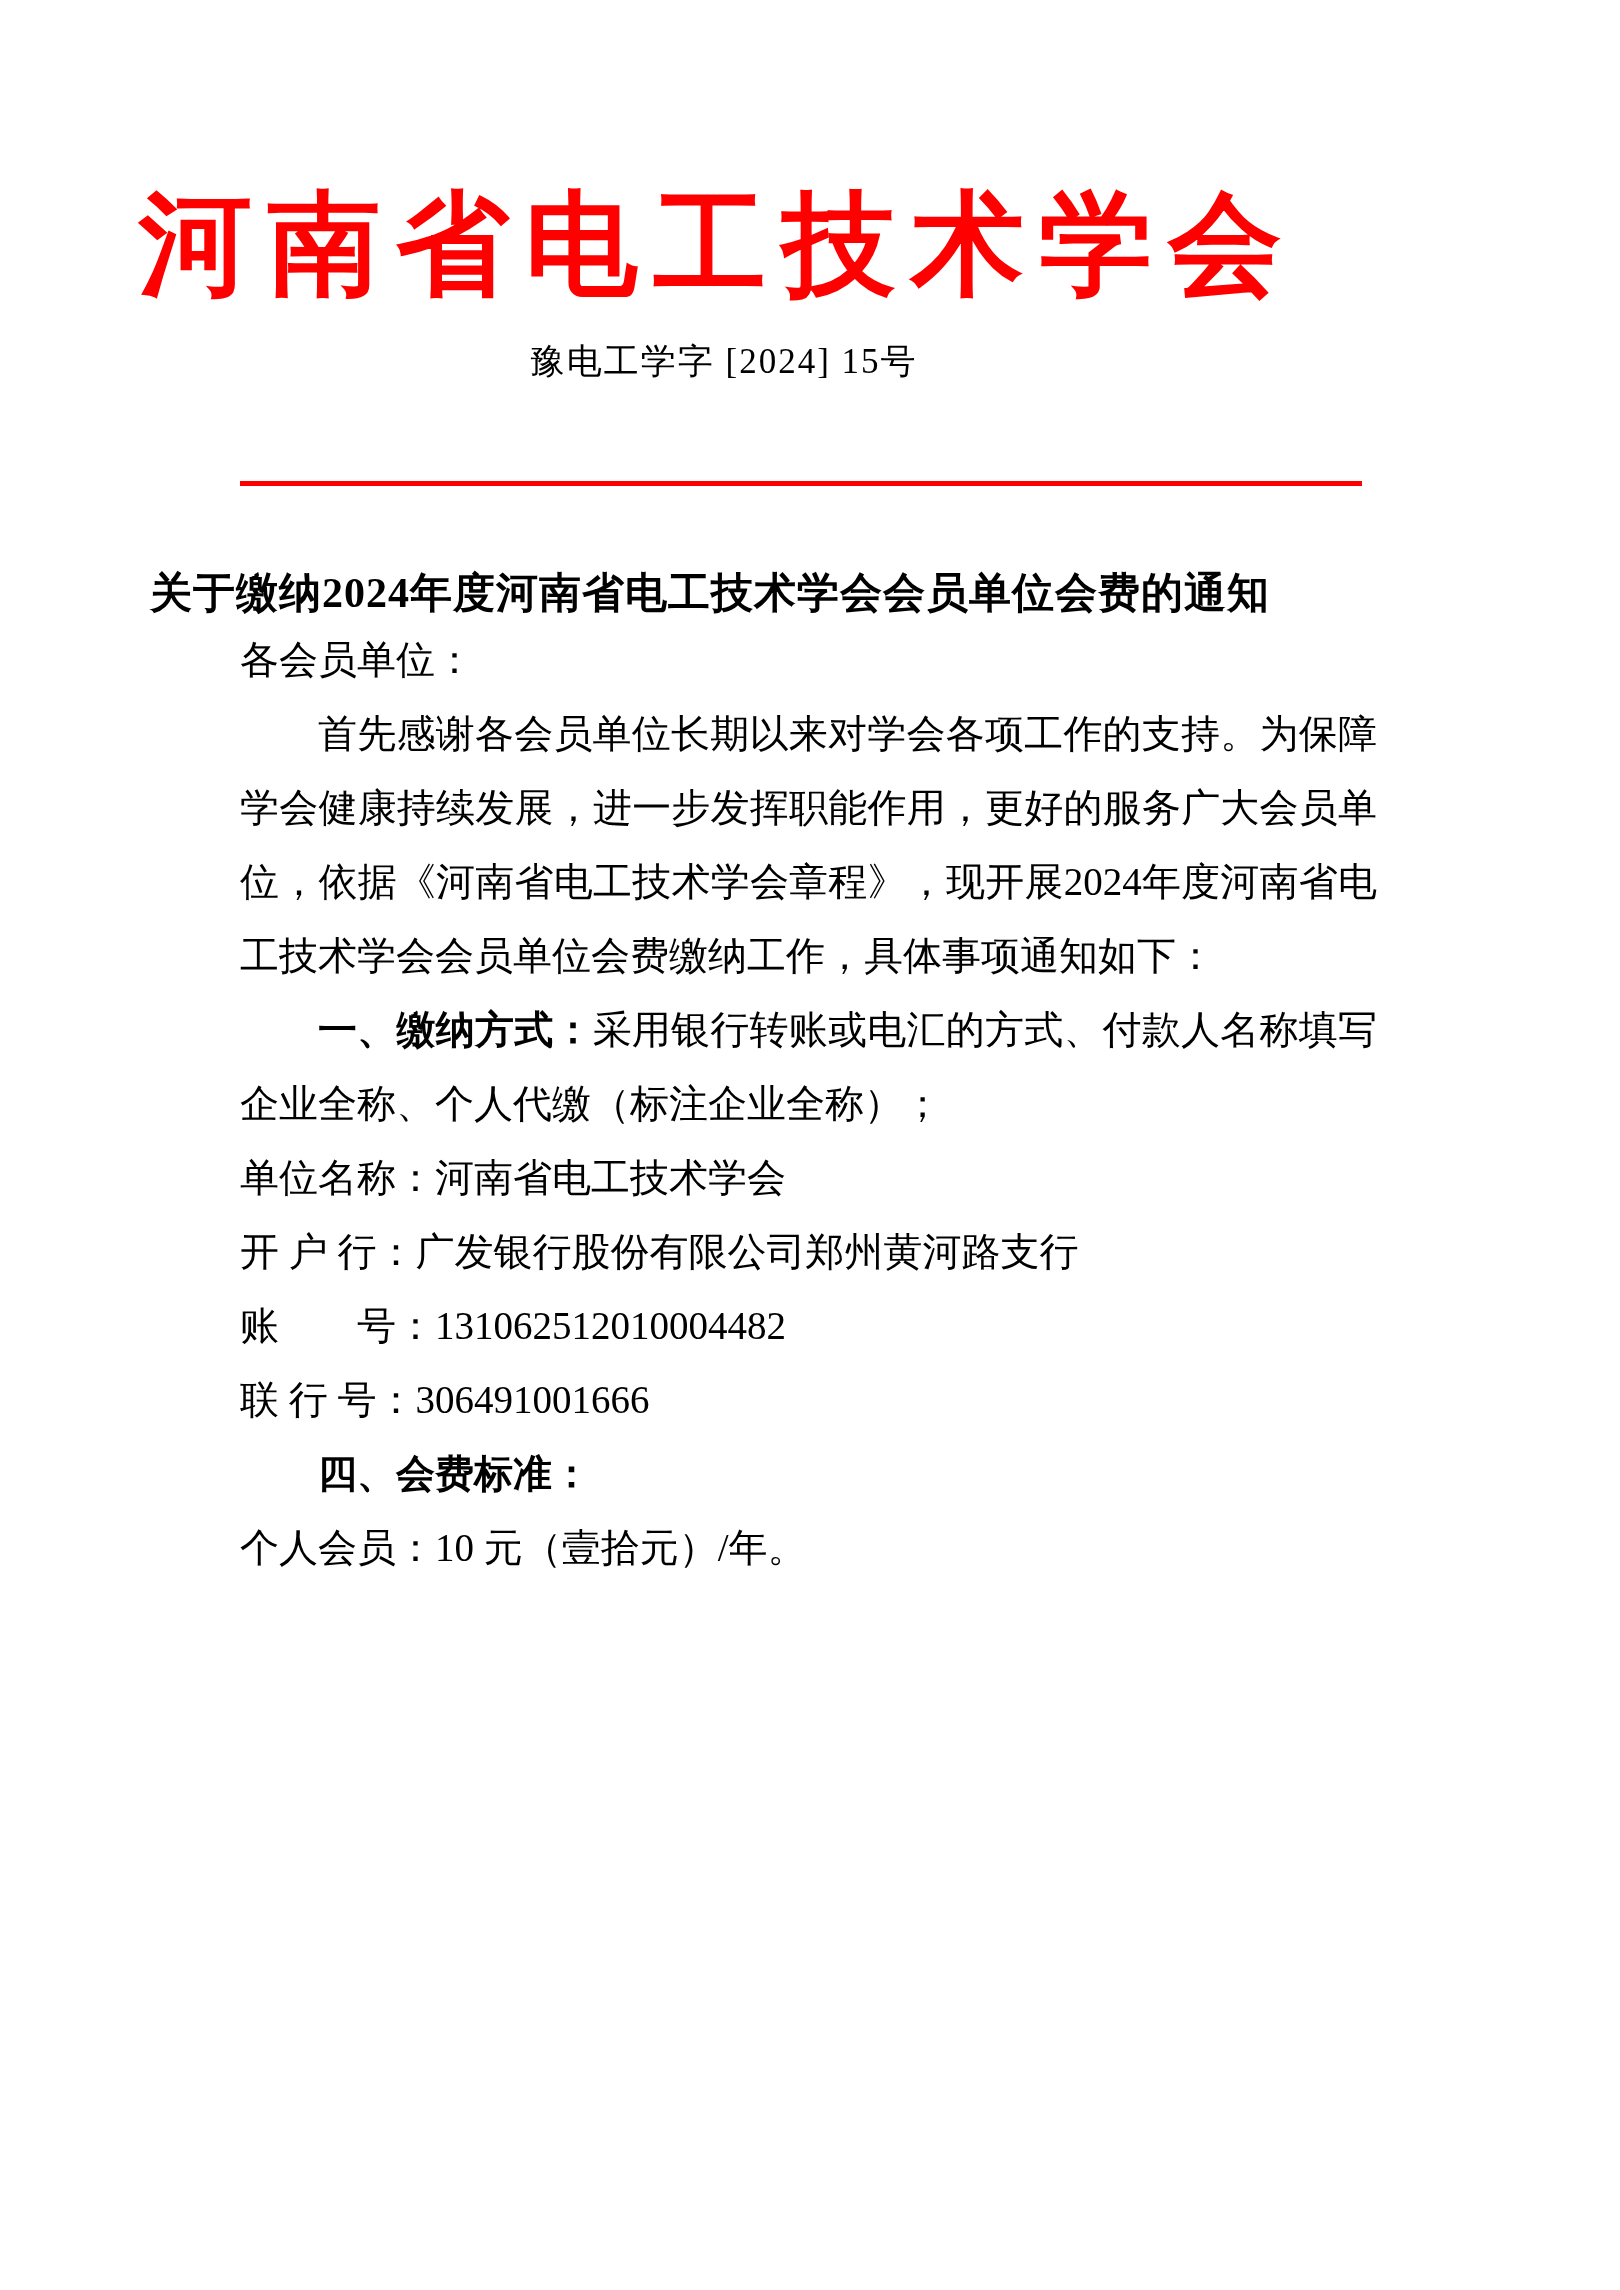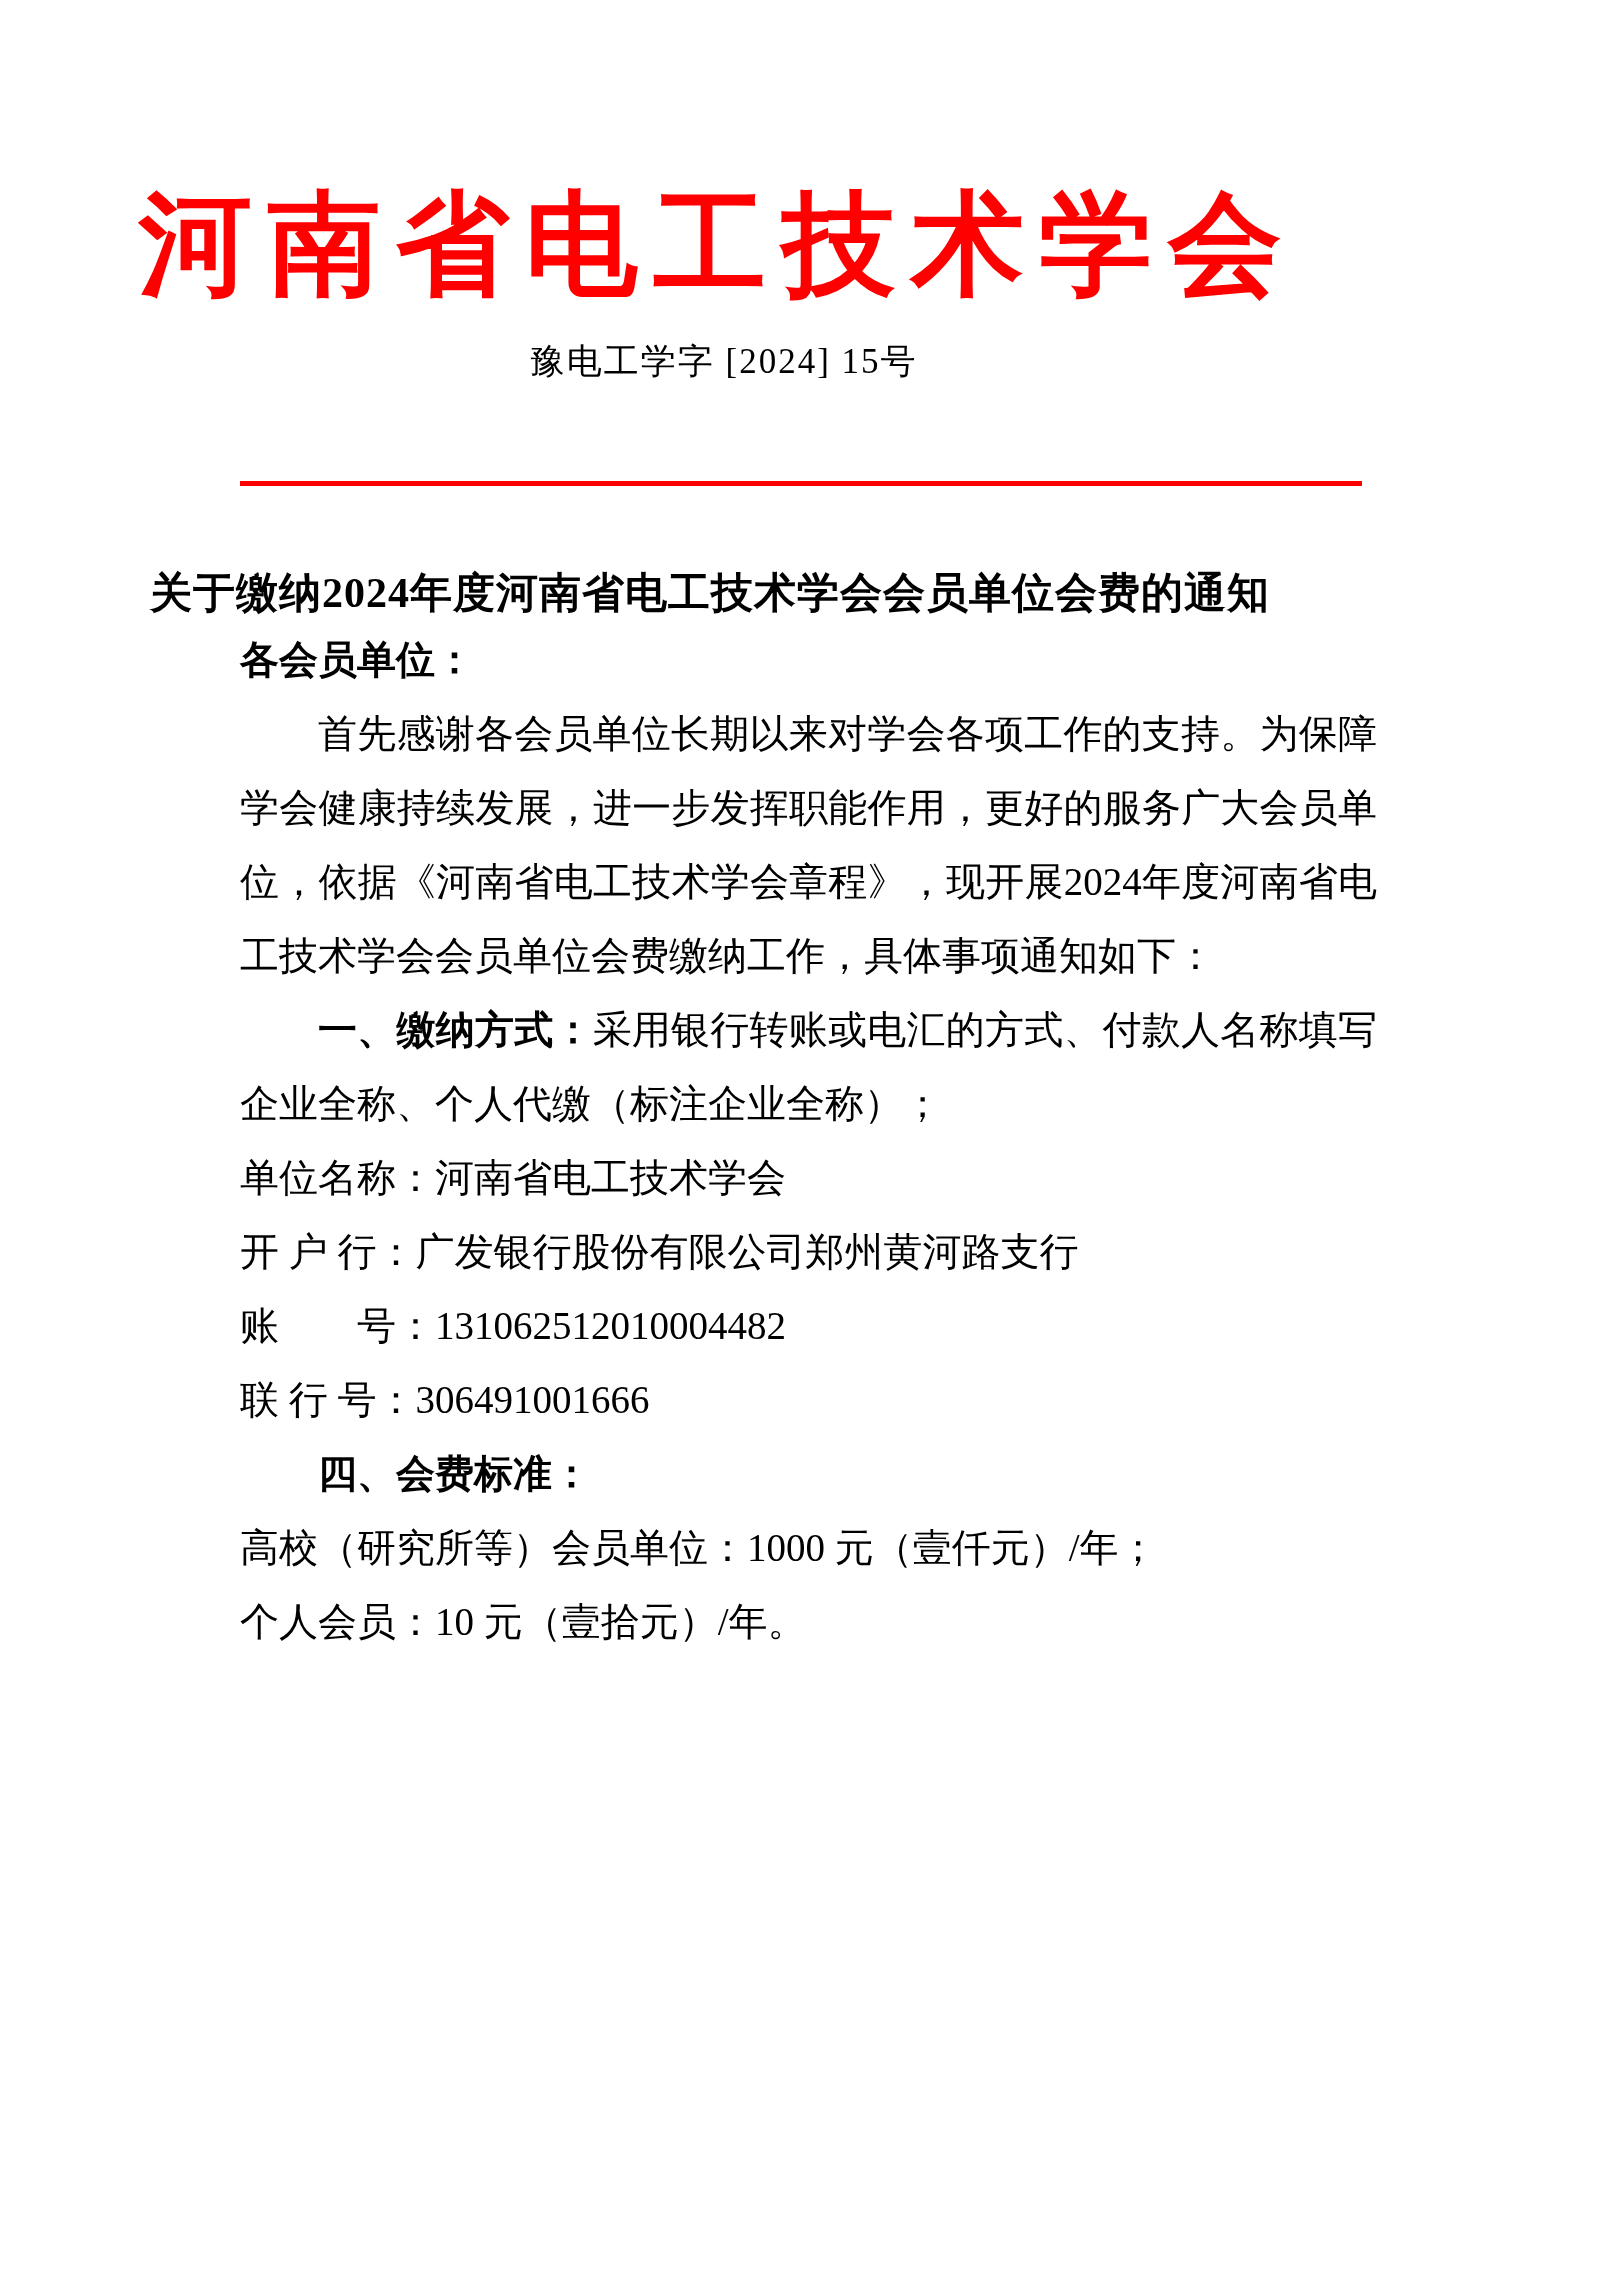--- a/index.html
+++ b/index.html
@@ -51,21 +51,21 @@
     letter-spacing: 1px;
   }
   .content {
     margin-left: 240px;
     width: 1137px;
     font-size: 39px;
     line-height: 74px;
     text-align: justify;
   }
   .content p { margin: 0; padding: 0; }
-  .salutation { font-weight: bold; }
+  .salutation { font-weight: normal; }
   .para-indent { text-indent: 2em; }
   .sub-line { padding-left: 4em; }
   b.sec-label { font-weight: bold; }
 </style>
 </head>
 <body>
 
 <div class="page">
 
   <h1 class="org-title">河南省电工技术学会</h1>
@@ -90,19 +90,18 @@
 
     <p class="sub-line"><span>开 户 行：</span><span>广发银行股份有限公司郑州黄河路支行</span></p>
 
     <p class="sub-line"><span>账　　号：</span><span>131062512010004482</span></p>
 
     <p class="sub-line"><span>联 行 号：</span><span>306491001666</span></p>
 
     <p class="para-indent"><b class="sec-label">四、会费标准：</b></p>
 
 
-    <p class="sub-line">高校（研究所等）会员单位：1000 元（壹仟元）/年；</p>
 
     <p class="sub-line">个人会员：10 元（壹拾元）/年。</p>
 
   </div>
 </div>
 
 
 </body></html>

